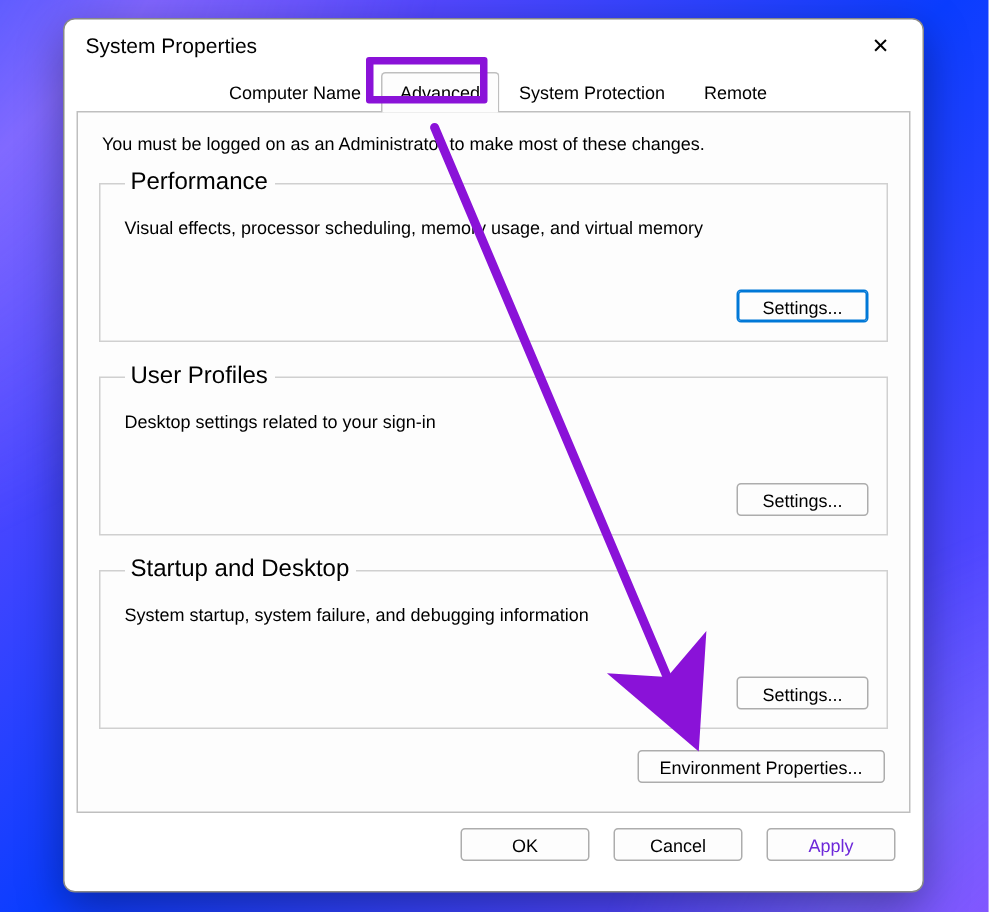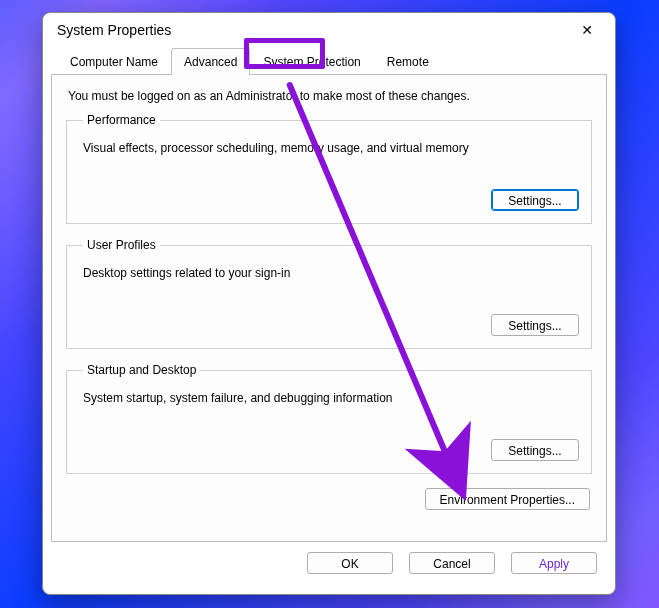--- a/index.html
+++ b/index.html
@@ -62,20 +62,21 @@
   }
 
   .content-outer { padding: 0 8px 8px 8px; flex:1; display:flex; flex-direction:column; }
 
   .tabstrip {
     display: flex;
     gap: 0;
     padding-left: 6px;
     position: relative;
     z-index: 2;
+    justify-content: center;
   }
   .tab {
     padding: 6px 12px 6px 12px;
     font-size: 12px;
     border: 1px solid transparent;
     border-bottom: none;
     cursor: pointer;
     position: relative;
     top: 1px;
     background: transparent;
@@ -104,21 +105,21 @@
   }
   .intro { margin: 0 0 10px 2px; font-size: 12px; }
 
   fieldset.group {
     border: 1px solid #d0d0d0;
     margin: 10px 0 14px 0;
     padding: 10px 12px 12px 12px;
     position: relative;
   }
   fieldset.group legend {
-    font-size: 12px;
+    font-size: 16px;
     padding: 0 4px;
     margin-left: 4px;
   }
   .group-desc { margin: 4px 0 34px 4px; font-size: 12px; }
   .group-actions {
     display: flex;
     justify-content: flex-end;
   }
 
   button.win {

